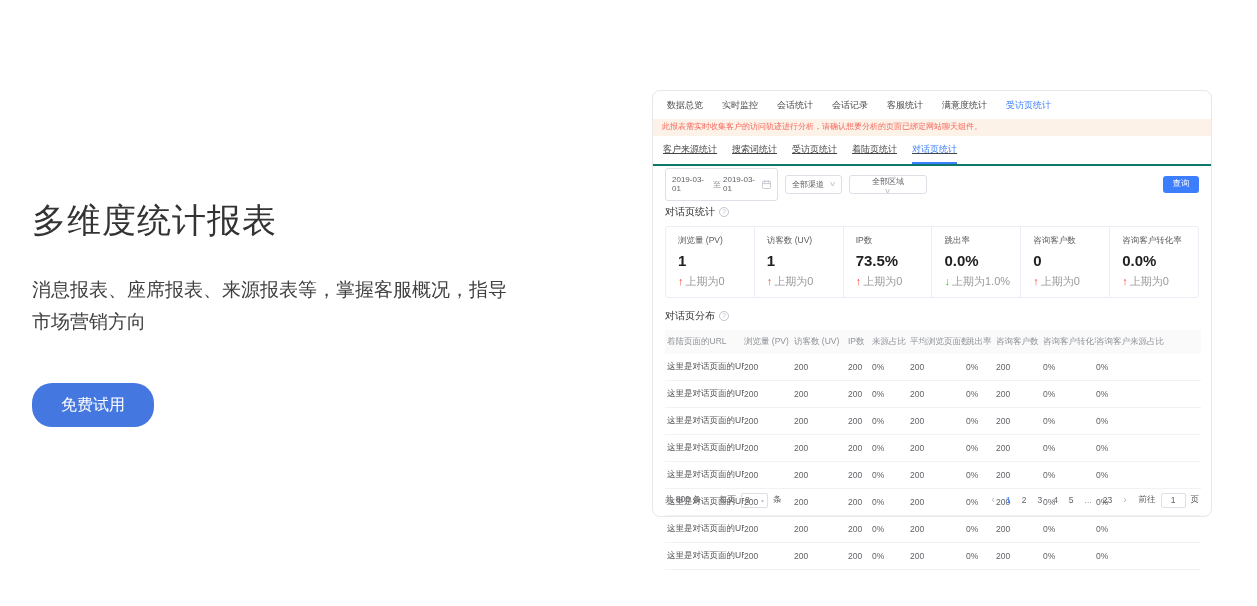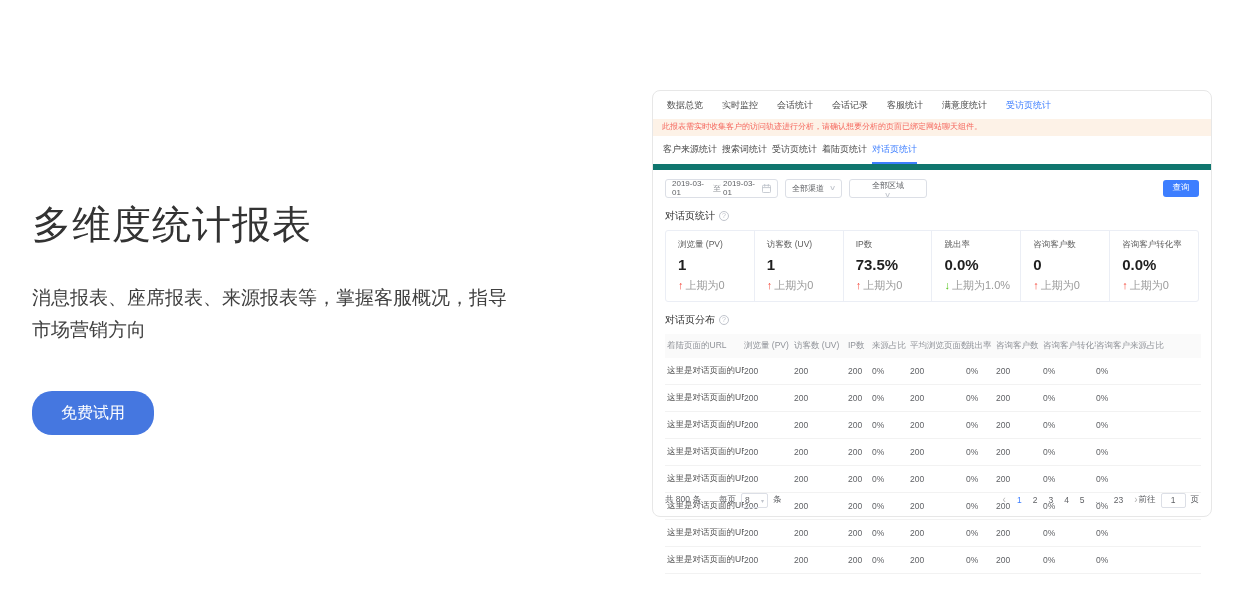--- a/index.html
+++ b/index.html
@@ -14,48 +14,48 @@
   html,body{margin:0;padding:0;}
   body{
     width:1257px;height:606px;position:relative;overflow:hidden;
     background:#ffffff;
     font-family:"Liberation Sans","DejaVu Sans",sans-serif;
     color:#333;
   }
 
   
   .hero{position:absolute;left:32px;top:198px;width:540px;}
-  .hero h1{margin:0 0 30px;font-size:39px;font-weight:500;color:#333;letter-spacing:1px;}
+  .hero h1{margin:0 0 30px;font-size:34px;font-weight:500;color:#333;letter-spacing:1px;}
   .hero p{margin:0 0 45px;width:482px;font-size:19px;line-height:32px;color:#404040;}
   .cta{
     display:inline-block;width:122px;height:44px;border:none;border-radius:20px;
     background:var(--cta);color:#fff;font-size:16px;cursor:pointer;
     font-family:inherit;
   }
 
   
   .panel{
     position:absolute;left:652px;top:90px;width:560px;height:427px;
     background:#fff;border:1px solid #e7e7e7;border-radius:8px;
     font-size:9px;color:#444;
   }
 
   .top-tabs{display:flex;gap:19px;padding:8px 14px 7px;}
   .top-tab{color:#4a4a4a;cursor:pointer;white-space:nowrap;}
   .top-tab.active{color:var(--accent);}
 
   .notice{background:var(--notice-bg);color:var(--notice-text);font-size:8px;padding:4px 9px;line-height:1.1;}
 
-  .sub-tabs{display:flex;gap:5px;padding:7px 10px 0;border-bottom:6px solid #0f766e;}
+  .sub-tabs{display:flex;gap:15px;padding:7px 10px 0;border-bottom:2px solid #0f766e;text-decoration:underline;}
   .sub-tab{padding-bottom:6px;color:#4a4a4a;cursor:pointer;white-space:nowrap;}
   .sub-tab.active{color:var(--accent);border-bottom:2px solid var(--accent);}
 
   .filters{display:flex;align-items:center;margin:9px 12px 0;position:relative;height:19px;}
   .date-input{
-    width:113px;height:19px;border:1px solid #dcdfe6;border-radius:3px;
+    width:113px;height:33px;border:1px solid #dcdfe6;border-radius:3px;
     display:flex;align-items:center;justify-content:space-between;
     padding:0 6px;font-size:8px;color:#606266;background:#fff;cursor:pointer;
   }
   .date-sep{color:#909399;margin:0 2px;}
   .select{
     height:19px;border:1px solid #dcdfe6;border-radius:3px;background:#fff;
     display:flex;align-items:center;justify-content:space-between;
     padding:0 6px;font-size:8px;color:#606266;margin-left:7px;cursor:pointer;
   }
   .select.channel{width:57px;}
@@ -105,21 +105,21 @@
     width:27px;height:15px;border:1px solid #dcdfe6;border-radius:2px;
     display:flex;align-items:center;justify-content:space-between;
     padding:0 3px;margin:0 5px;cursor:pointer;color:#606266;
   }
   .pp-caret{color:#c0c4cc;font-size:6px;}
   .pages{margin-left:auto;display:flex;align-items:center;gap:11px;}
   .page-num{cursor:pointer;color:#606266;}
   .page-num.active{color:var(--accent);}
   .page-num.ellipsis{cursor:default;color:#909399;}
   .chev{color:#b4b4b4;cursor:pointer;font-size:10px;line-height:1;}
-  .goto{display:flex;align-items:center;gap:5px;margin-left:1px;}
+  .goto{display:flex;align-items:center;gap:5px;margin-left:12px;}
   .goto input{
     width:25px;height:15px;border:1px solid #dcdfe6;border-radius:2px;
     text-align:center;font-size:8.5px;color:#606266;font-family:inherit;padding:0;
   }
   .cal-icon{display:inline-block;flex:none;}
 </style>
 </head>
 <body>
 
 <section class="hero">

